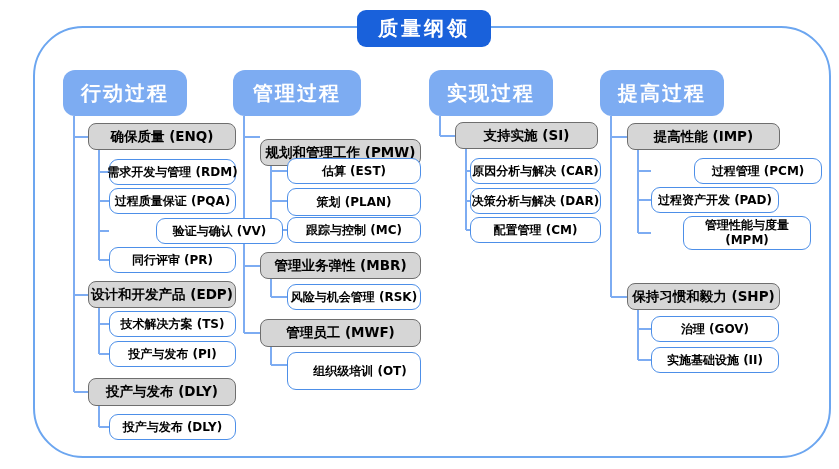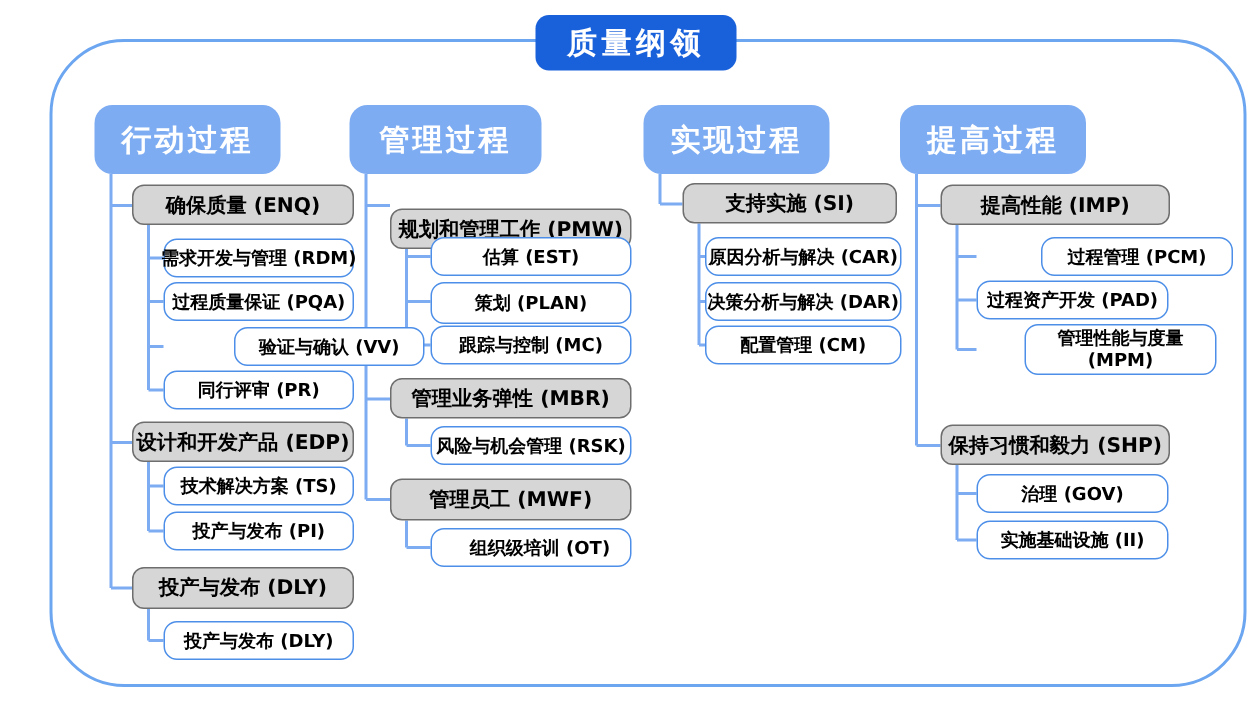--- a/index.html
+++ b/index.html
@@ -83,21 +83,21 @@
       <div class="white" style="left: 287px; top: 217px; width: 134px; height: 26px; position: absolute;">跟踪与控制 (MC)</div>
       <div class="line" style="left: 244px; top: 264.5px; width: 16px; height: 2px; position: absolute;"></div>
       <div class="gray" style="left: 260px; top: 252px; width: 161px; height: 27px; position: absolute;">管理业务弹性 (MBR)</div>
       <div class="line" style="left: 270px; top: 279px; width: 2px; height: 18px; position: absolute;"></div>
       <div class="line" style="left: 271px; top: 296px; width: 16px; height: 2px; position: absolute;"></div>
       <div class="white" style="left: 287px; top: 284px; width: 134px; height: 26px; position: absolute; text-align: center;">风险与机会管理 (RSK)</div>
       <div class="line" style="left: 244px; top: 332px; width: 16px; height: 2px; position: absolute;"></div>
       <div class="gray" style="left: 260px; top: 319px; width: 161px; height: 28px; position: absolute;">管理员工 (MWF)</div>
       <div class="line" style="left: 270px; top: 347px; width: 2px; height: 18px; position: absolute;"></div>
       <div class="line" style="left: 271px; top: 364px; width: 16px; height: 2px; position: absolute;"></div>
-      <div class="white" style="left: 287px; top: 352px; width: 134px; height: 26px; position: absolute; padding-left: 12px;">组织级培训 (OT)</div>
+      <div class="white" style="left: 287px; top: 352px; width: 134px; height: 38px; position: absolute; padding-left: 12px;">组织级培训 (OT)</div>
       <div class="hdr" style="left: 429px; top: 70px; width: 124px; height: 46px; position: absolute;">实现过程</div>
       <div class="line" style="left: 439px; top: 116px; width: 2px; height: 19.5px; position: absolute;"></div>
       <div class="line" style="left: 440px; top: 134.5px; width: 15px; height: 2px; position: absolute;"></div>
       <div class="gray" style="left: 455px; top: 122px; width: 143px; height: 27px; position: absolute;">支持实施 (SI)</div>
       <div class="line" style="left: 465px; top: 149px; width: 2px; height: 81px; position: absolute;"></div>
       <div class="line" style="left: 466px; top: 170px; width: 4px; height: 2px; position: absolute;"></div>
       <div class="white" style="left: 470px; top: 158px; width: 131px; height: 26px; position: absolute;">原因分析与解决 (CAR)</div>
       <div class="line" style="left: 466px; top: 200px; width: 4px; height: 2px; position: absolute;"></div>
       <div class="white" style="left: 470px; top: 188px; width: 131px; height: 26px; position: absolute;">决策分析与解决 (DAR)</div>
       <div class="line" style="left: 466px; top: 229px; width: 4px; height: 2px; position: absolute;"></div>

